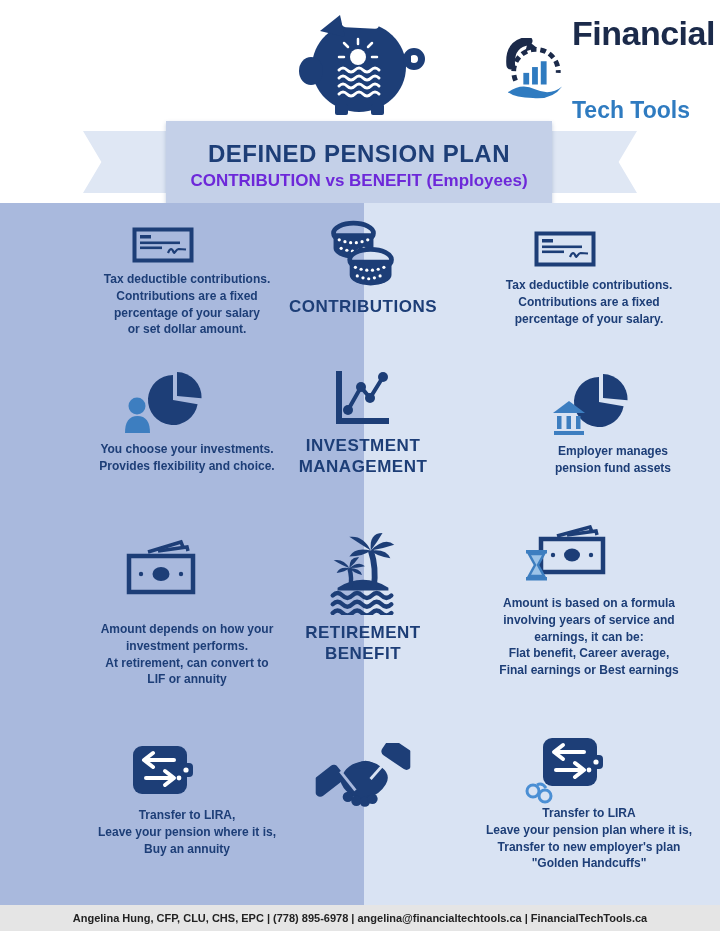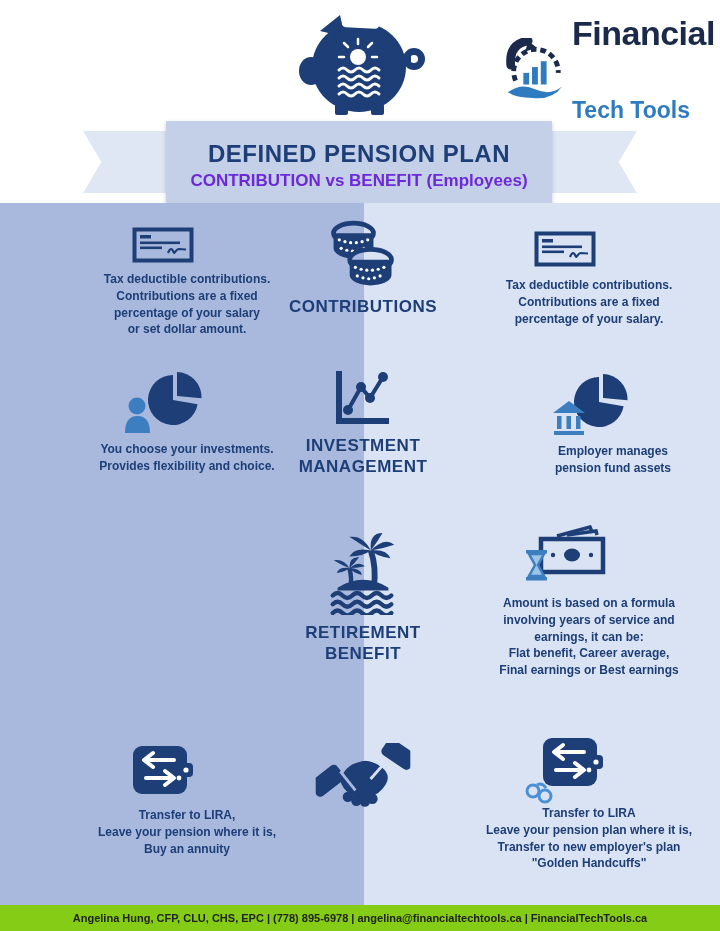--- a/index.html
+++ b/index.html
@@ -51,21 +51,21 @@
   .c3c { left:263px; top:328px; width:200px; }
   .c3r { left:432px; top:322px; width:266px; }
   
   .c4l { left:18px;  top:538px; width:290px; }
   .c4c { left:263px; top:540px; width:200px; }
   .c4r { left:432px; top:530px; width:266px; }
   .icn { display:block; }
   .mb4 { margin-bottom:4px; } .mb8 { margin-bottom:8px; } .mb10 { margin-bottom:10px; } .mb26 { margin-bottom:26px; }
   
   .footer {
-    position:absolute; left:0; top:905px; width:720px; height:26px; background:#84cc16;
+    position:absolute; left:0; top:905px; width:720px; height:26px; background:#e5e5e5;
     display:flex; align-items:center; justify-content:center;
   }
   .footer-text { font-size:11px; font-weight:bold; color:#222222; }
 </style>
 </head>
 <body>
 
 <div class="page">
 
   <svg class="piggy" viewBox="0 0 150 108" aria-hidden="true">
@@ -227,20 +227,34 @@
           <rect x="7" y="43" width="4.5" height="13"></rect>
           <rect x="16.5" y="43" width="4.5" height="13"></rect>
           <rect x="26" y="43" width="4.5" height="13"></rect>
           <rect x="4" y="58" width="30" height="4"></rect>
         </g>
       </svg>
       <div class="body-text">Employer manages
 pension fund assets</div>
     </div>
 
+    <div class="cell c3l">
+      <svg class="icn mb26" width="78" height="56" viewBox="0 0 78 56" aria-hidden="true">
+        <path d="M24 13 L57 3 L59 8" fill="none" stroke="#1d3e77" stroke-width="3.5"></path>
+        <path d="M34 12 L63 8 L64 12" fill="none" stroke="#1d3e77" stroke-width="3.5"></path>
+        <rect x="5" y="17" width="64" height="36" fill="none" stroke="#1d3e77" stroke-width="4.5"></rect>
+        <ellipse cx="37" cy="35" rx="8.5" ry="7" fill="#1d3e77"></ellipse>
+        <circle cx="17" cy="35" r="2.2" fill="#1d3e77"></circle>
+        <circle cx="57" cy="35" r="2.2" fill="#1d3e77"></circle>
+      </svg>
+      <div class="body-text">Amount depends on how your
+investment performs.
+At retirement, can convert to
+LIF or annuity</div>
+    </div>
 
     <div class="cell c3c">
       <svg class="icn mb8" width="88" height="84" viewBox="0 0 88 86" aria-hidden="true">
         <g fill="#1d3e77">
           <path d="M52 20 Q44 4 30 6 Q42 14 52 20"></path>
           <path d="M52 20 Q50 2 64 2 Q58 12 52 20"></path>
           <path d="M52 20 Q66 6 76 14 Q64 18 52 20"></path>
           <path d="M52 20 Q36 16 30 26 Q44 26 52 20"></path>
           <path d="M52 20 Q68 18 72 28 Q58 26 52 20"></path>
           <path d="M30 38 Q24 28 14 30 Q24 36 30 38"></path>

